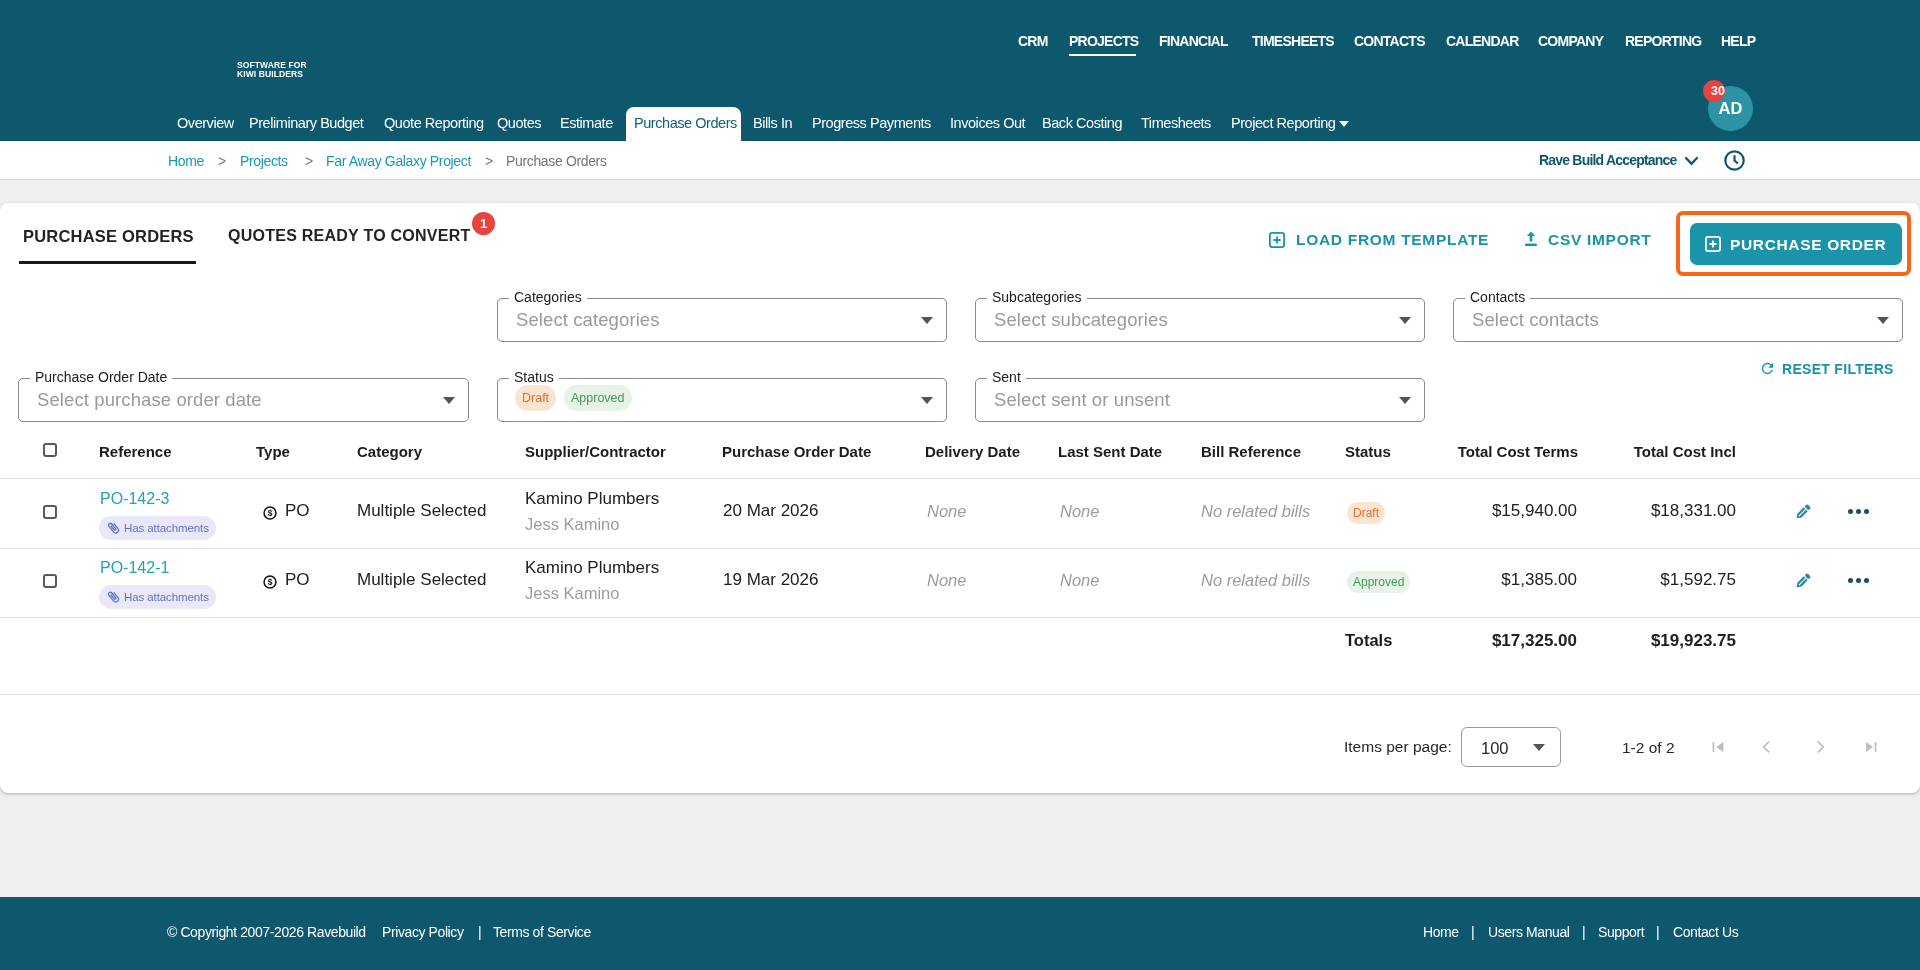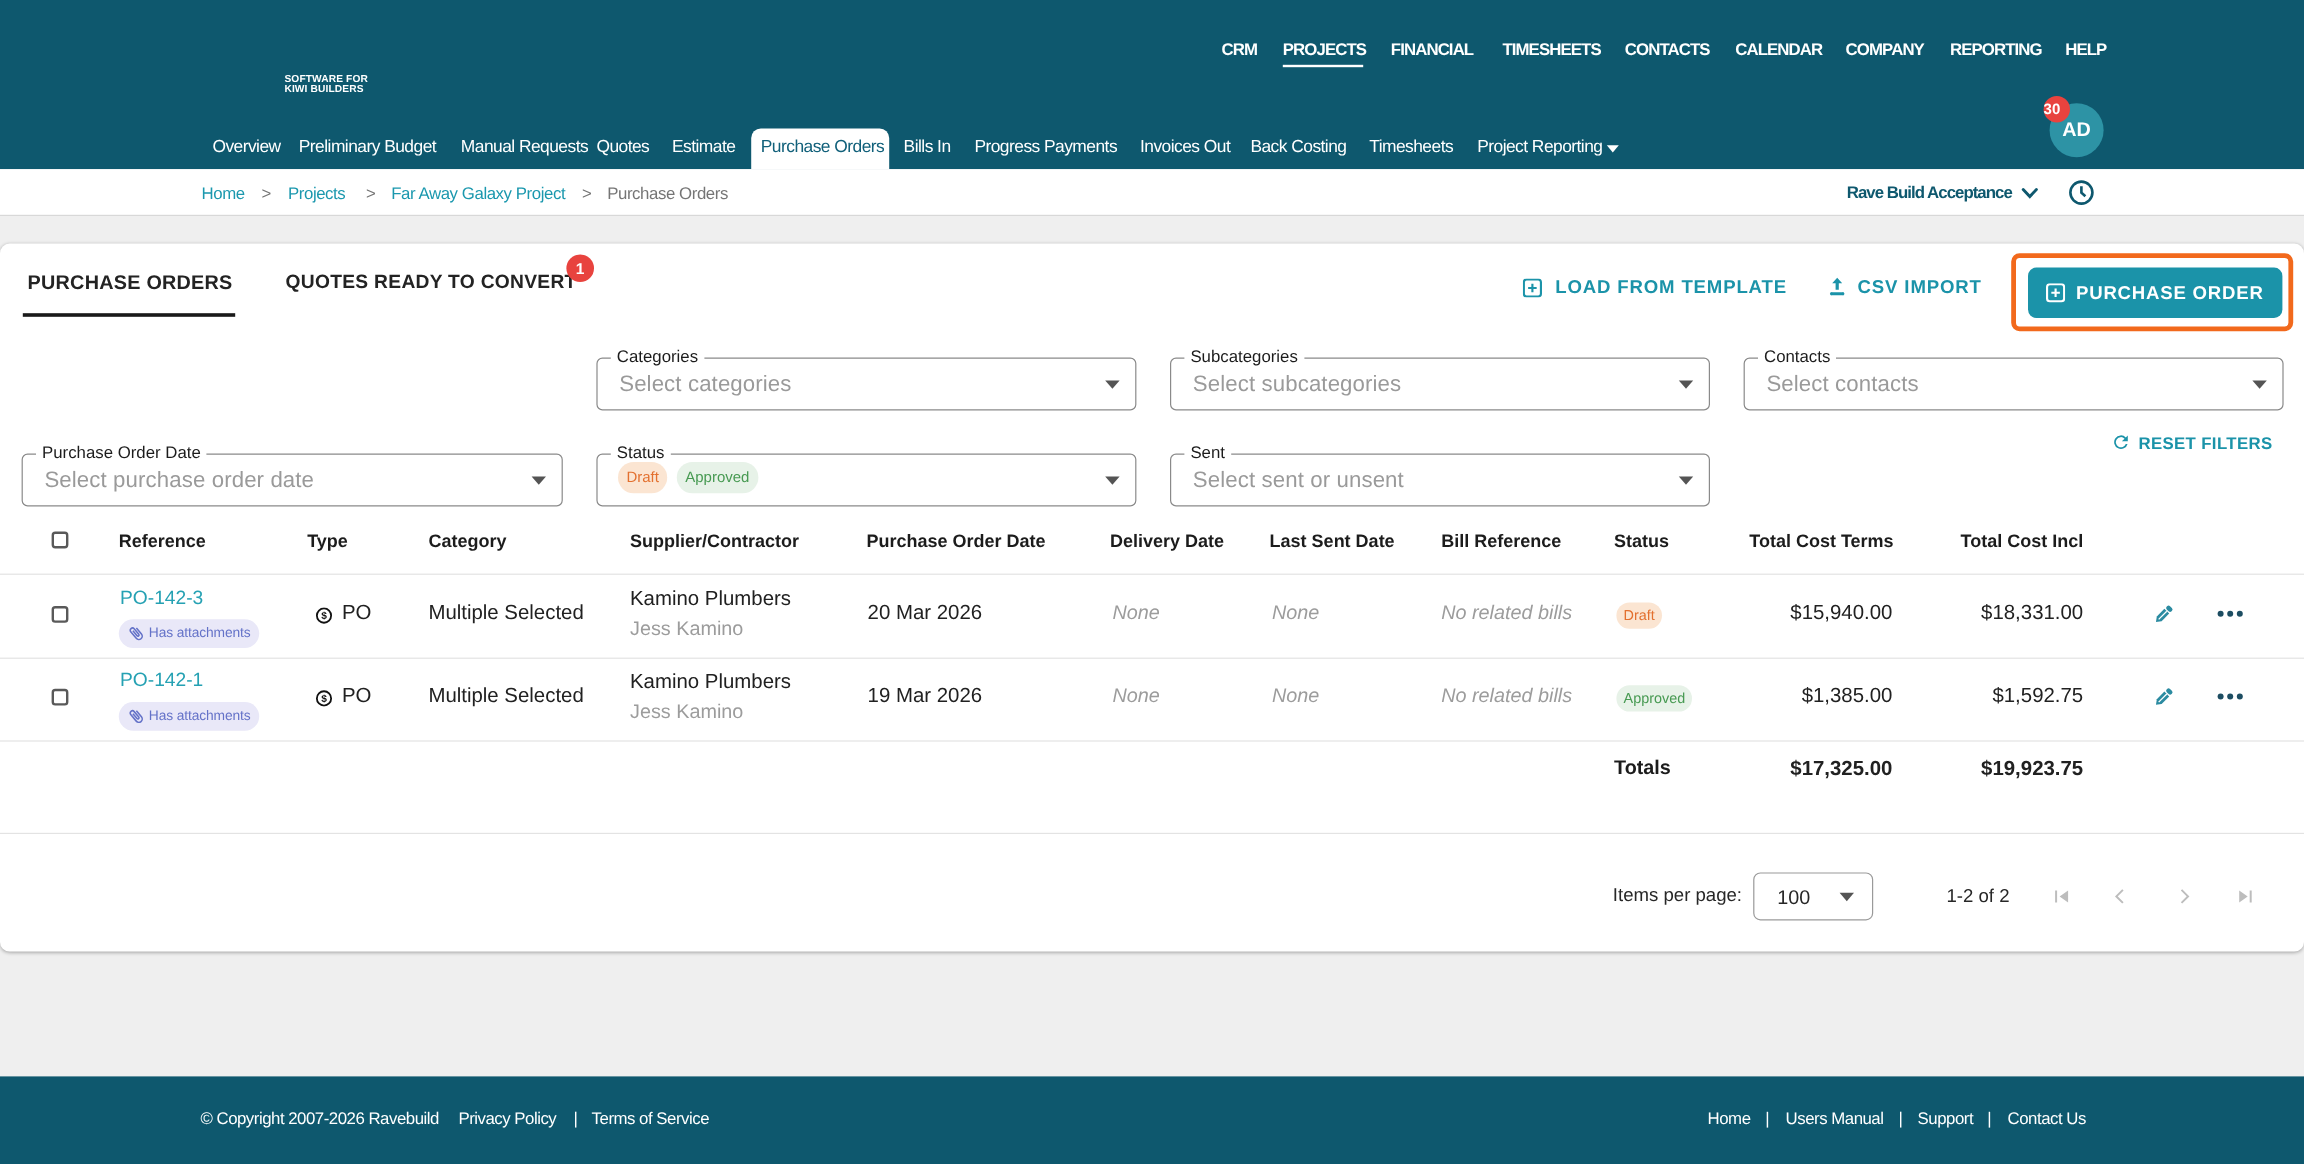--- a/index.html
+++ b/index.html
@@ -68,34 +68,34 @@
     <div class="topnav" style="left:1252px;">TIMESHEETS</div>
     <div class="topnav" style="left:1354px;">CONTACTS</div>
     <div class="topnav" style="left:1446px;">CALENDAR</div>
     <div class="topnav" style="left:1538px;">COMPANY</div>
     <div class="topnav" style="left:1625px;">REPORTING</div>
     <div class="topnav" style="left:1721px;">HELP</div>
 
     <div class="tabwhite" style="left:626px; top:107px; width:115px; height:34px;"></div>
     <div class="nav2" style="left:177px;">Overview</div>
     <div class="nav2" style="left:249px;">Preliminary Budget</div>
-    <div class="nav2" style="left:384px;">Manual Requests</div>
+    <div class="nav2" style="left:384px;">Quote Reporting</div>
     <div class="nav2" style="left:497px;">Quotes</div>
     <div class="nav2" style="left:560px;">Estimate</div>
     <div class="nav2" style="left:634px; color:#11607a;">Purchase Orders</div>
     <div class="nav2" style="left:753px;">Bills In</div>
     <div class="nav2" style="left:812px;">Progress Payments</div>
     <div class="nav2" style="left:950px;">Invoices Out</div>
     <div class="nav2" style="left:1042px;">Back Costing</div>
     <div class="nav2" style="left:1141px;">Timesheets</div>
     <div class="nav2" style="left:1231px;">Project Reporting</div>
     <div class="caret" style="left:1339px; top:121px; border-top-color:#fff; border-left-width:5px; border-right-width:5px; border-top-width:6px;"></div>
 
     <div class="abs" style="left:1708px; top:86px; width:45px; height:45px; border-radius:50%; background:#2d93a5; color:#fff; font-weight:700; font-size:16.5px; text-align:center; line-height:45px;">AD</div>
-    <div class="abs" style="left:1703px; top:80px; width:22px; height:22px; border-radius:50%; background:#e8433e; color:#fff; font-weight:700; font-size:12.5px; text-align:left; line-height:22px;">30</div>
+    <div class="abs" style="left:1703px; top:80px; width:22px; height:22px; border-radius:50%; background:#e8433e; color:#fff; font-weight:700; font-size:12.5px; text-align:right; line-height:22px;">30</div>
   </div>
 
   <div class="crumb">
     <div class="itm tlink" style="left:168px;">Home</div>
     <div class="itm gray" style="left:218px;">&gt;</div>
     <div class="itm tlink" style="left:240px;">Projects</div>
     <div class="itm gray" style="left:305px;">&gt;</div>
     <div class="itm tlink" style="left:326px;">Far Away Galaxy Project</div>
     <div class="itm gray" style="left:485px;">&gt;</div>
     <div class="itm gray" style="left:506px;">Purchase Orders</div>
@@ -106,21 +106,21 @@
     <svg class="abs" style="left:1724px; top:9px;" width="21" height="21" viewBox="0 0 24 24">
         <circle cx="12" cy="12" r="10.5" fill="none" stroke="#0e586e" stroke-width="2.5"></circle>
         <path d="M12 6 V12 L15.8 15.5" fill="none" stroke="#0e586e" stroke-width="2.5" stroke-linecap="butt"></path>
       </svg>
   </div>
 
   <div class="card"></div>
 
   <div class="tabtxt" style="left:23px; top:226.5px;">PURCHASE ORDERS</div>
   <div class="inkbar" style="left:19px; top:261px; width:177px;"></div>
-  <div class="tabtxt" style="left:228px; top:227px; font-size:16px; letter-spacing:0.25px;margin-left:10px;">QUOTES READY TO CONVERT</div>
+  <div class="tabtxt" style="left:228px; top:227px; font-size:16px; letter-spacing:0.25px;">QUOTES READY TO CONVERT</div>
   <div class="badge1" style="left:472px; top:212px;">1</div>
 
   <svg class="abs" style="left:1269px; top:232px;" width="16" height="16" viewBox="0 0 18 18">
       <rect x="1" y="1" width="16" height="16" rx="2.6" fill="none" stroke="#1b93a9" stroke-width="2"></rect>
       <path d="M9 5 V13 M5 9 H13" stroke="#1b93a9" stroke-width="2"></path>
     </svg>
   <div class="actlink" style="left:1296px; top:231px;">LOAD FROM TEMPLATE</div>
   <svg class="abs" style="left:1521px; top:229px;" width="20" height="20" viewBox="0 0 24 24">
       <path d="M12 3 L17 8.5 H13.6 V15 H10.4 V8.5 H7 Z" fill="#1b93a9"></path>
       <path d="M5.5 17.5 H18.5 V20.5 H5.5 Z" fill="#1b93a9"></path>

